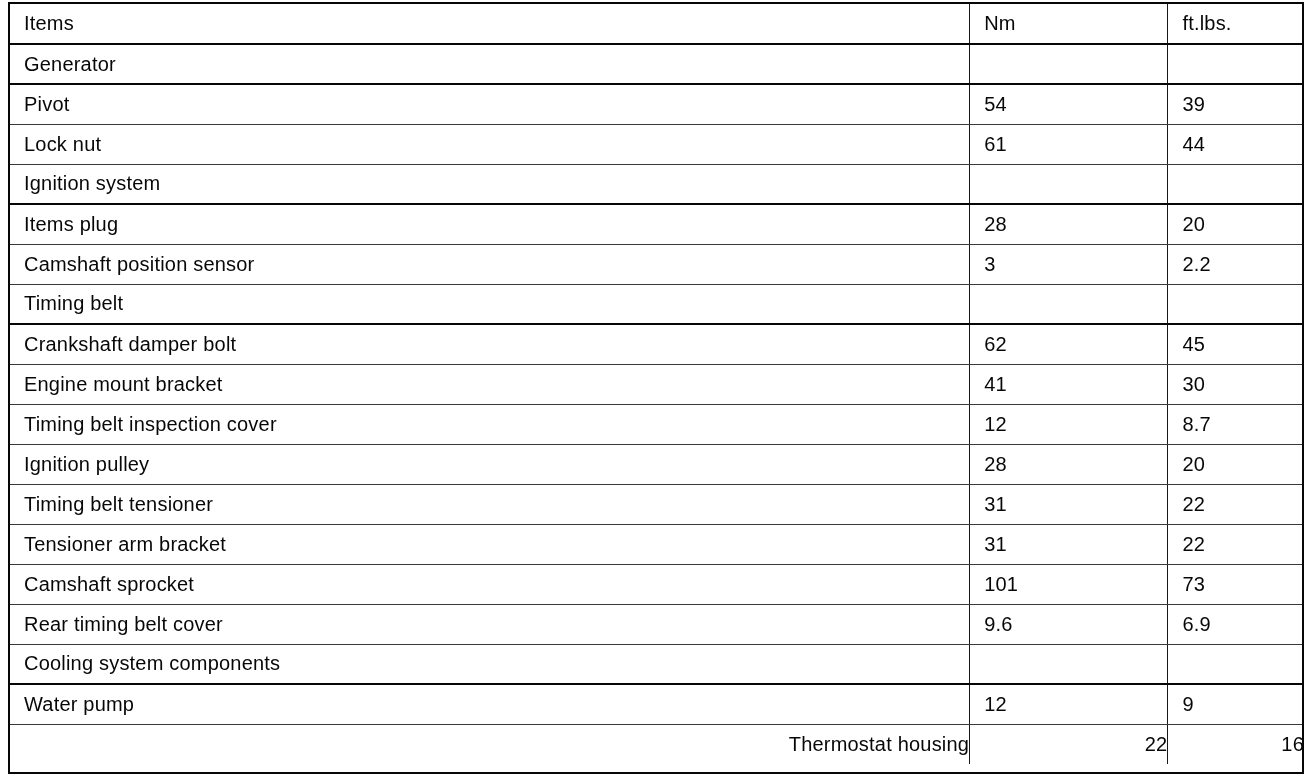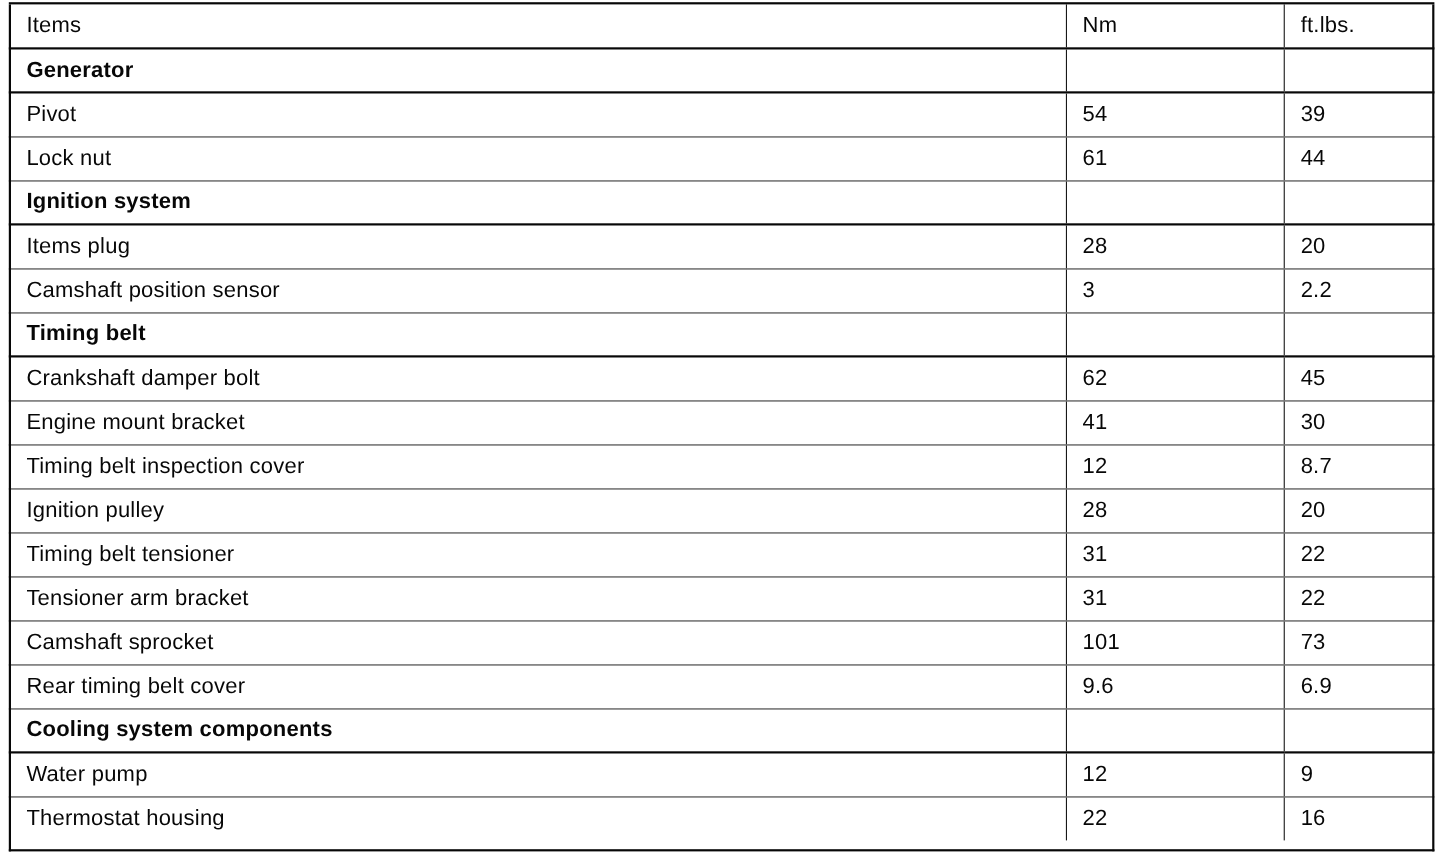--- a/index.html
+++ b/index.html
@@ -43,32 +43,33 @@
   }
   table.spec td.num {
     border-left: 1.6px solid #111;
     padding-left: 14px;
   }
   table.spec tr.header td {
     font-weight: normal;
     border-bottom: 2.2px solid #000;
   }
   table.spec tr.section td {
-    font-weight: bold;
+    font-weight: normal;
     border-bottom: 2.2px solid #000;
   }
   table.spec tr.section td.num {
     border-left: 1.6px solid #111;
   }
   table.spec tr.thin td {
     border-bottom: 1.2px solid #333;
     margin-top: 10px;
   }
   table.spec tr.last td {
     border-bottom: none;
+    text-align: right;
   }
   .vline-left {
     position: absolute;
     left: 8px;
     top: 4px;
     bottom: 4px;
     width: 2px;
     background: #000;
   }
   .vline-right {

